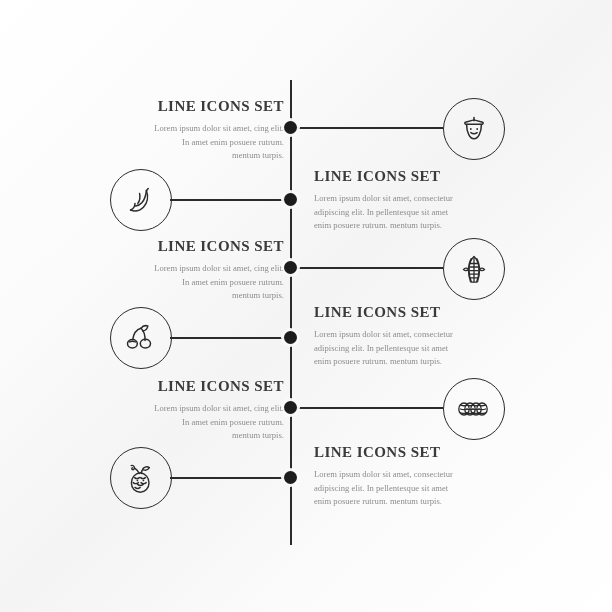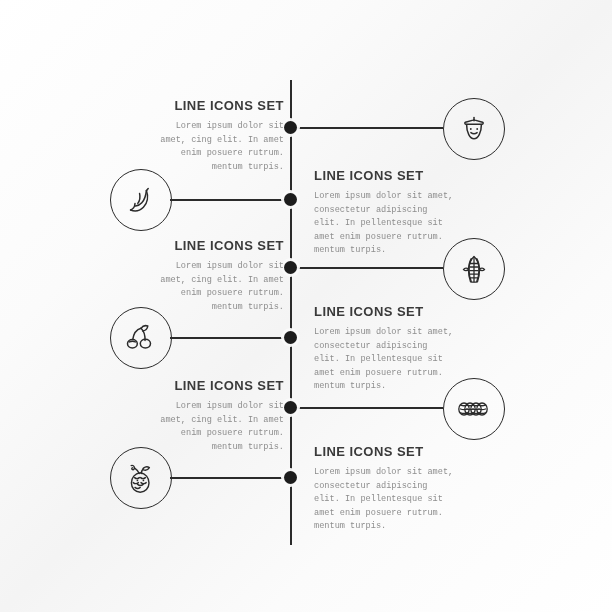--- a/index.html
+++ b/index.html
@@ -35,26 +35,26 @@
     display:flex;align-items:center;justify-content:center;
   }
   .icon-circle svg{display:block;}
 
   
   .block{position:absolute;width:132px;}
   .block.left{text-align:right;}
   .block.right{width:140px;text-align:left;}
   .block h3{
     margin:0 0 7px 0;
-    font-size:13px;font-weight:bold;letter-spacing:.45px;
-    color:#3a3a3a;text-transform:uppercase;
+    font-size:15px;font-weight:bold;letter-spacing:.45px;
+    color:#3a3a3a;text-transform:uppercase;font-family:Liberation Serif, serif;
   }
   .block p{
     margin:0;font-size:8.6px;line-height:1.58;color:#8d8d8d;
-    font-family:Liberation Mono, monospace;
+    font-family:Liberation Serif, serif;
   }
 </style>
 </head>
 <body>
 
 <div id="canvas">
 
   <div class="spine"></div>
 
   <div class="connector" style="left:297px;top:127px;width:146px;"></div>

